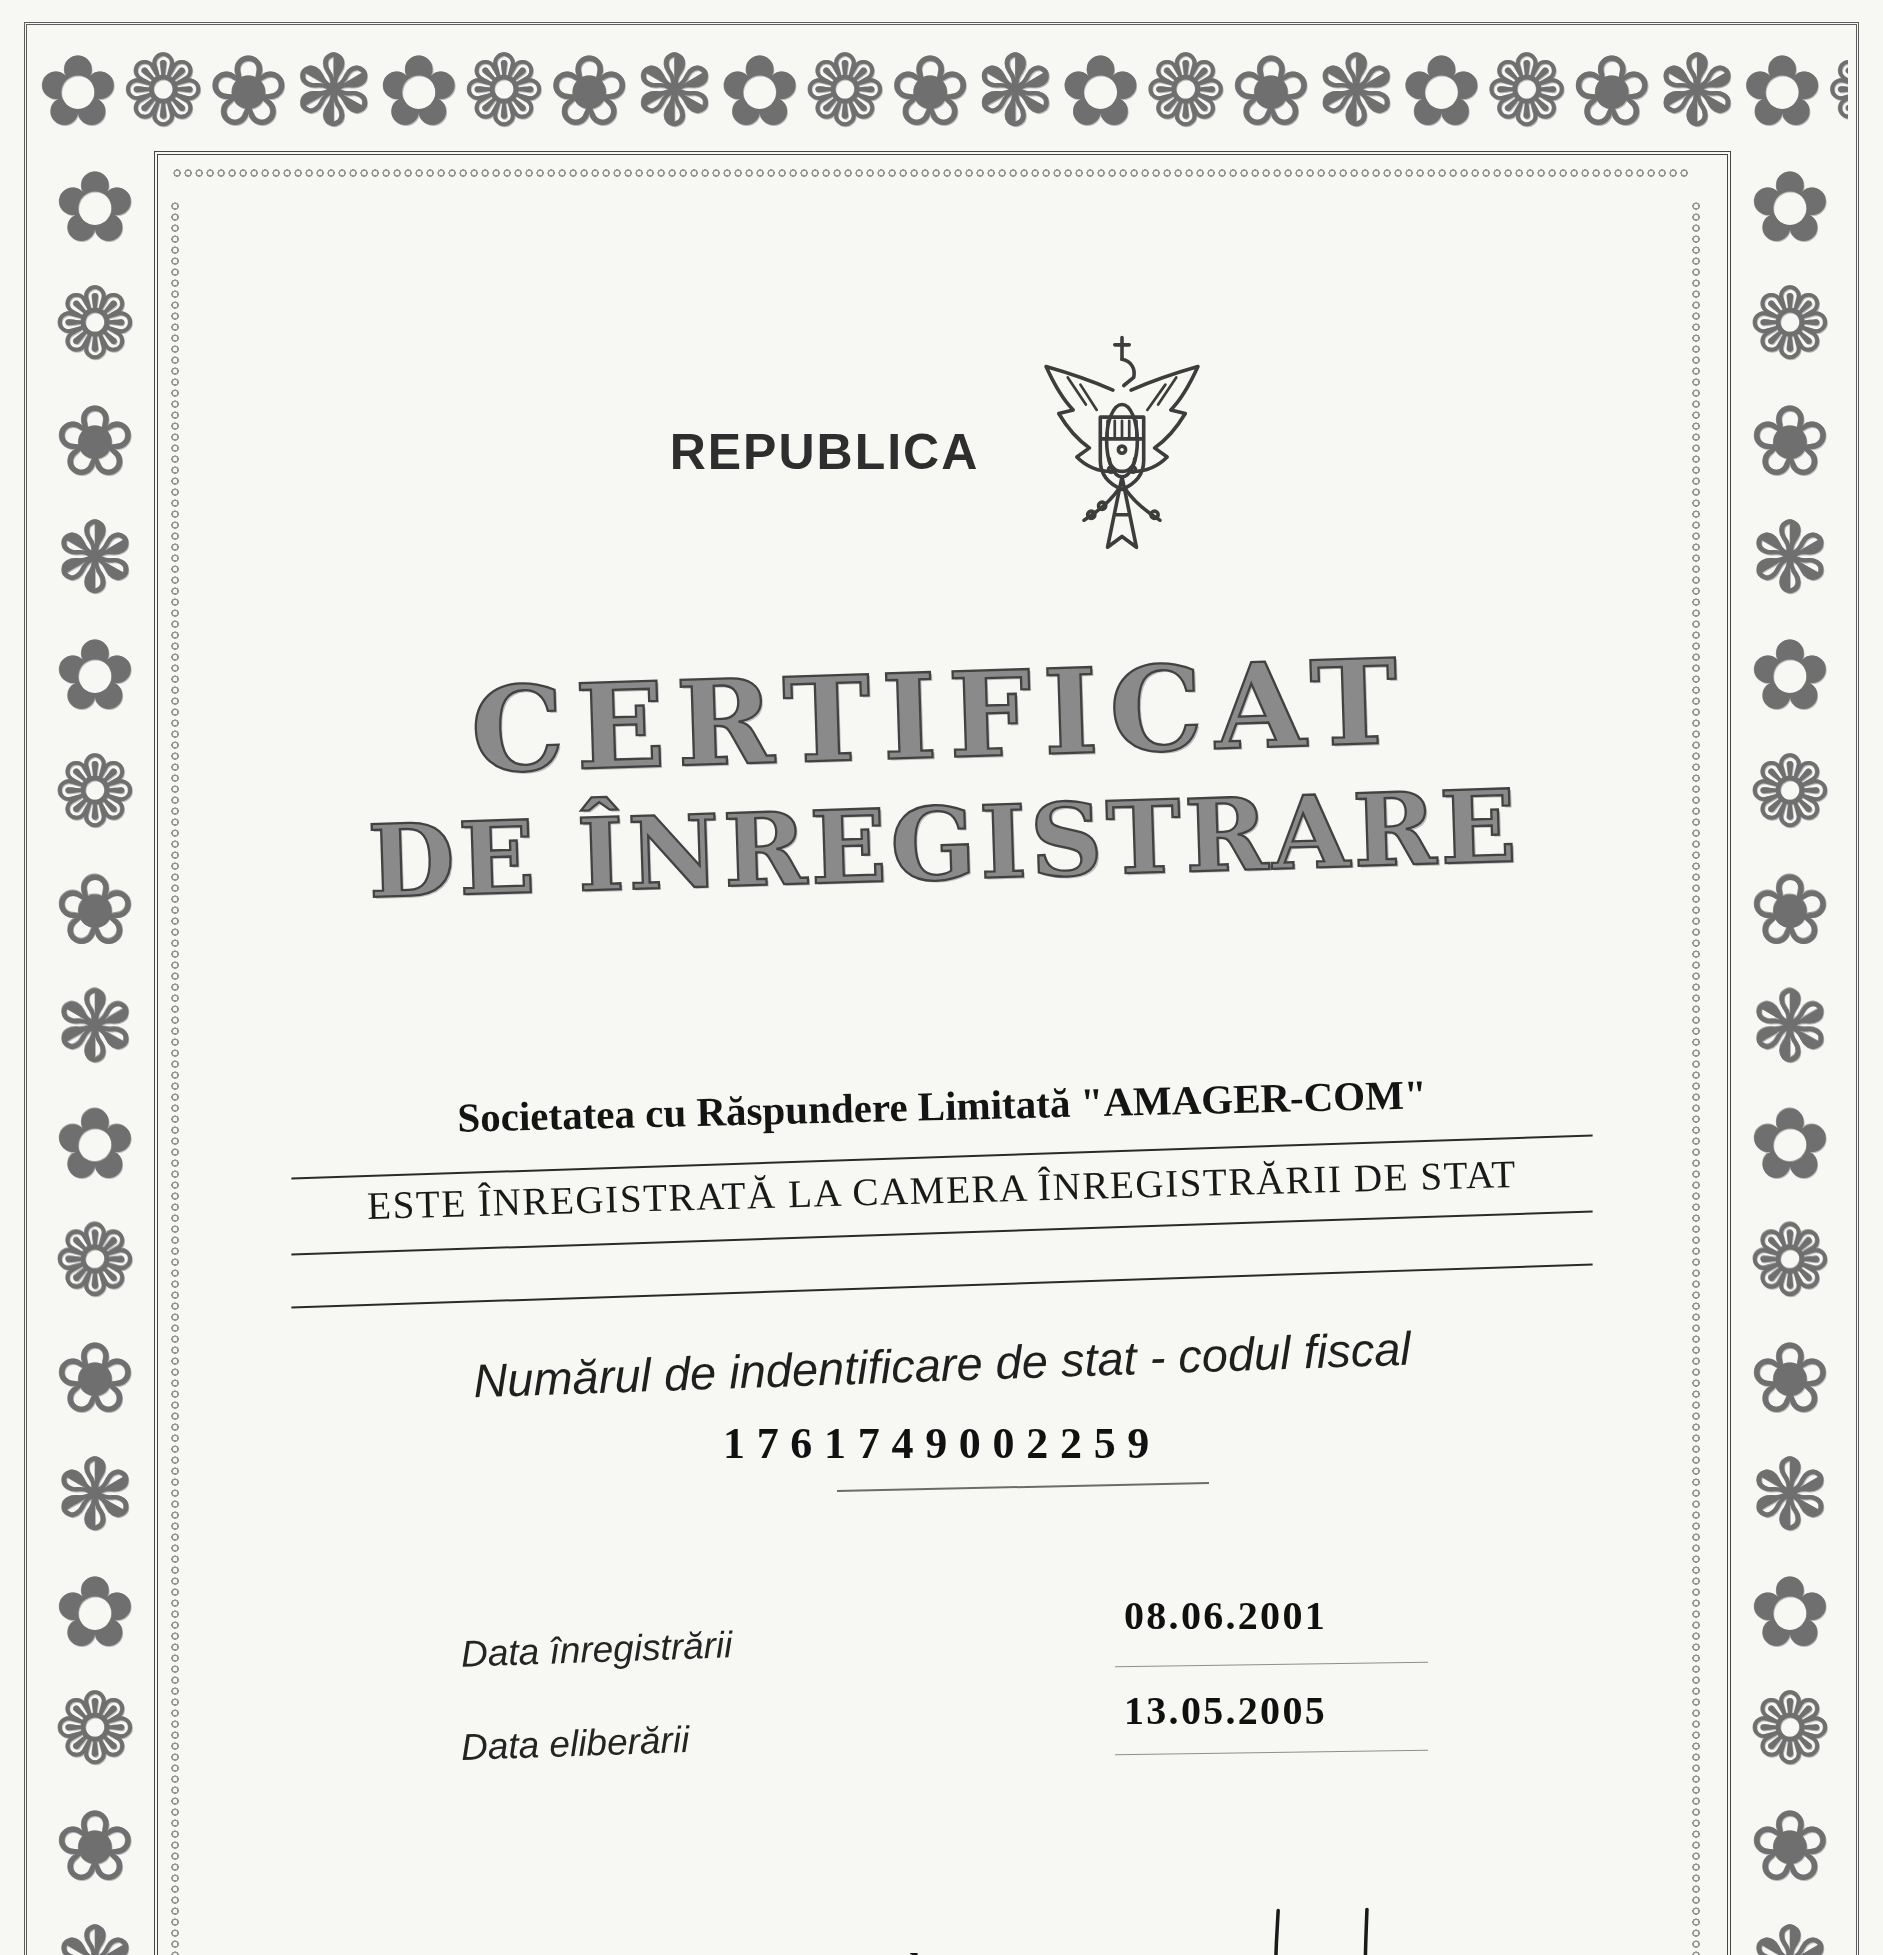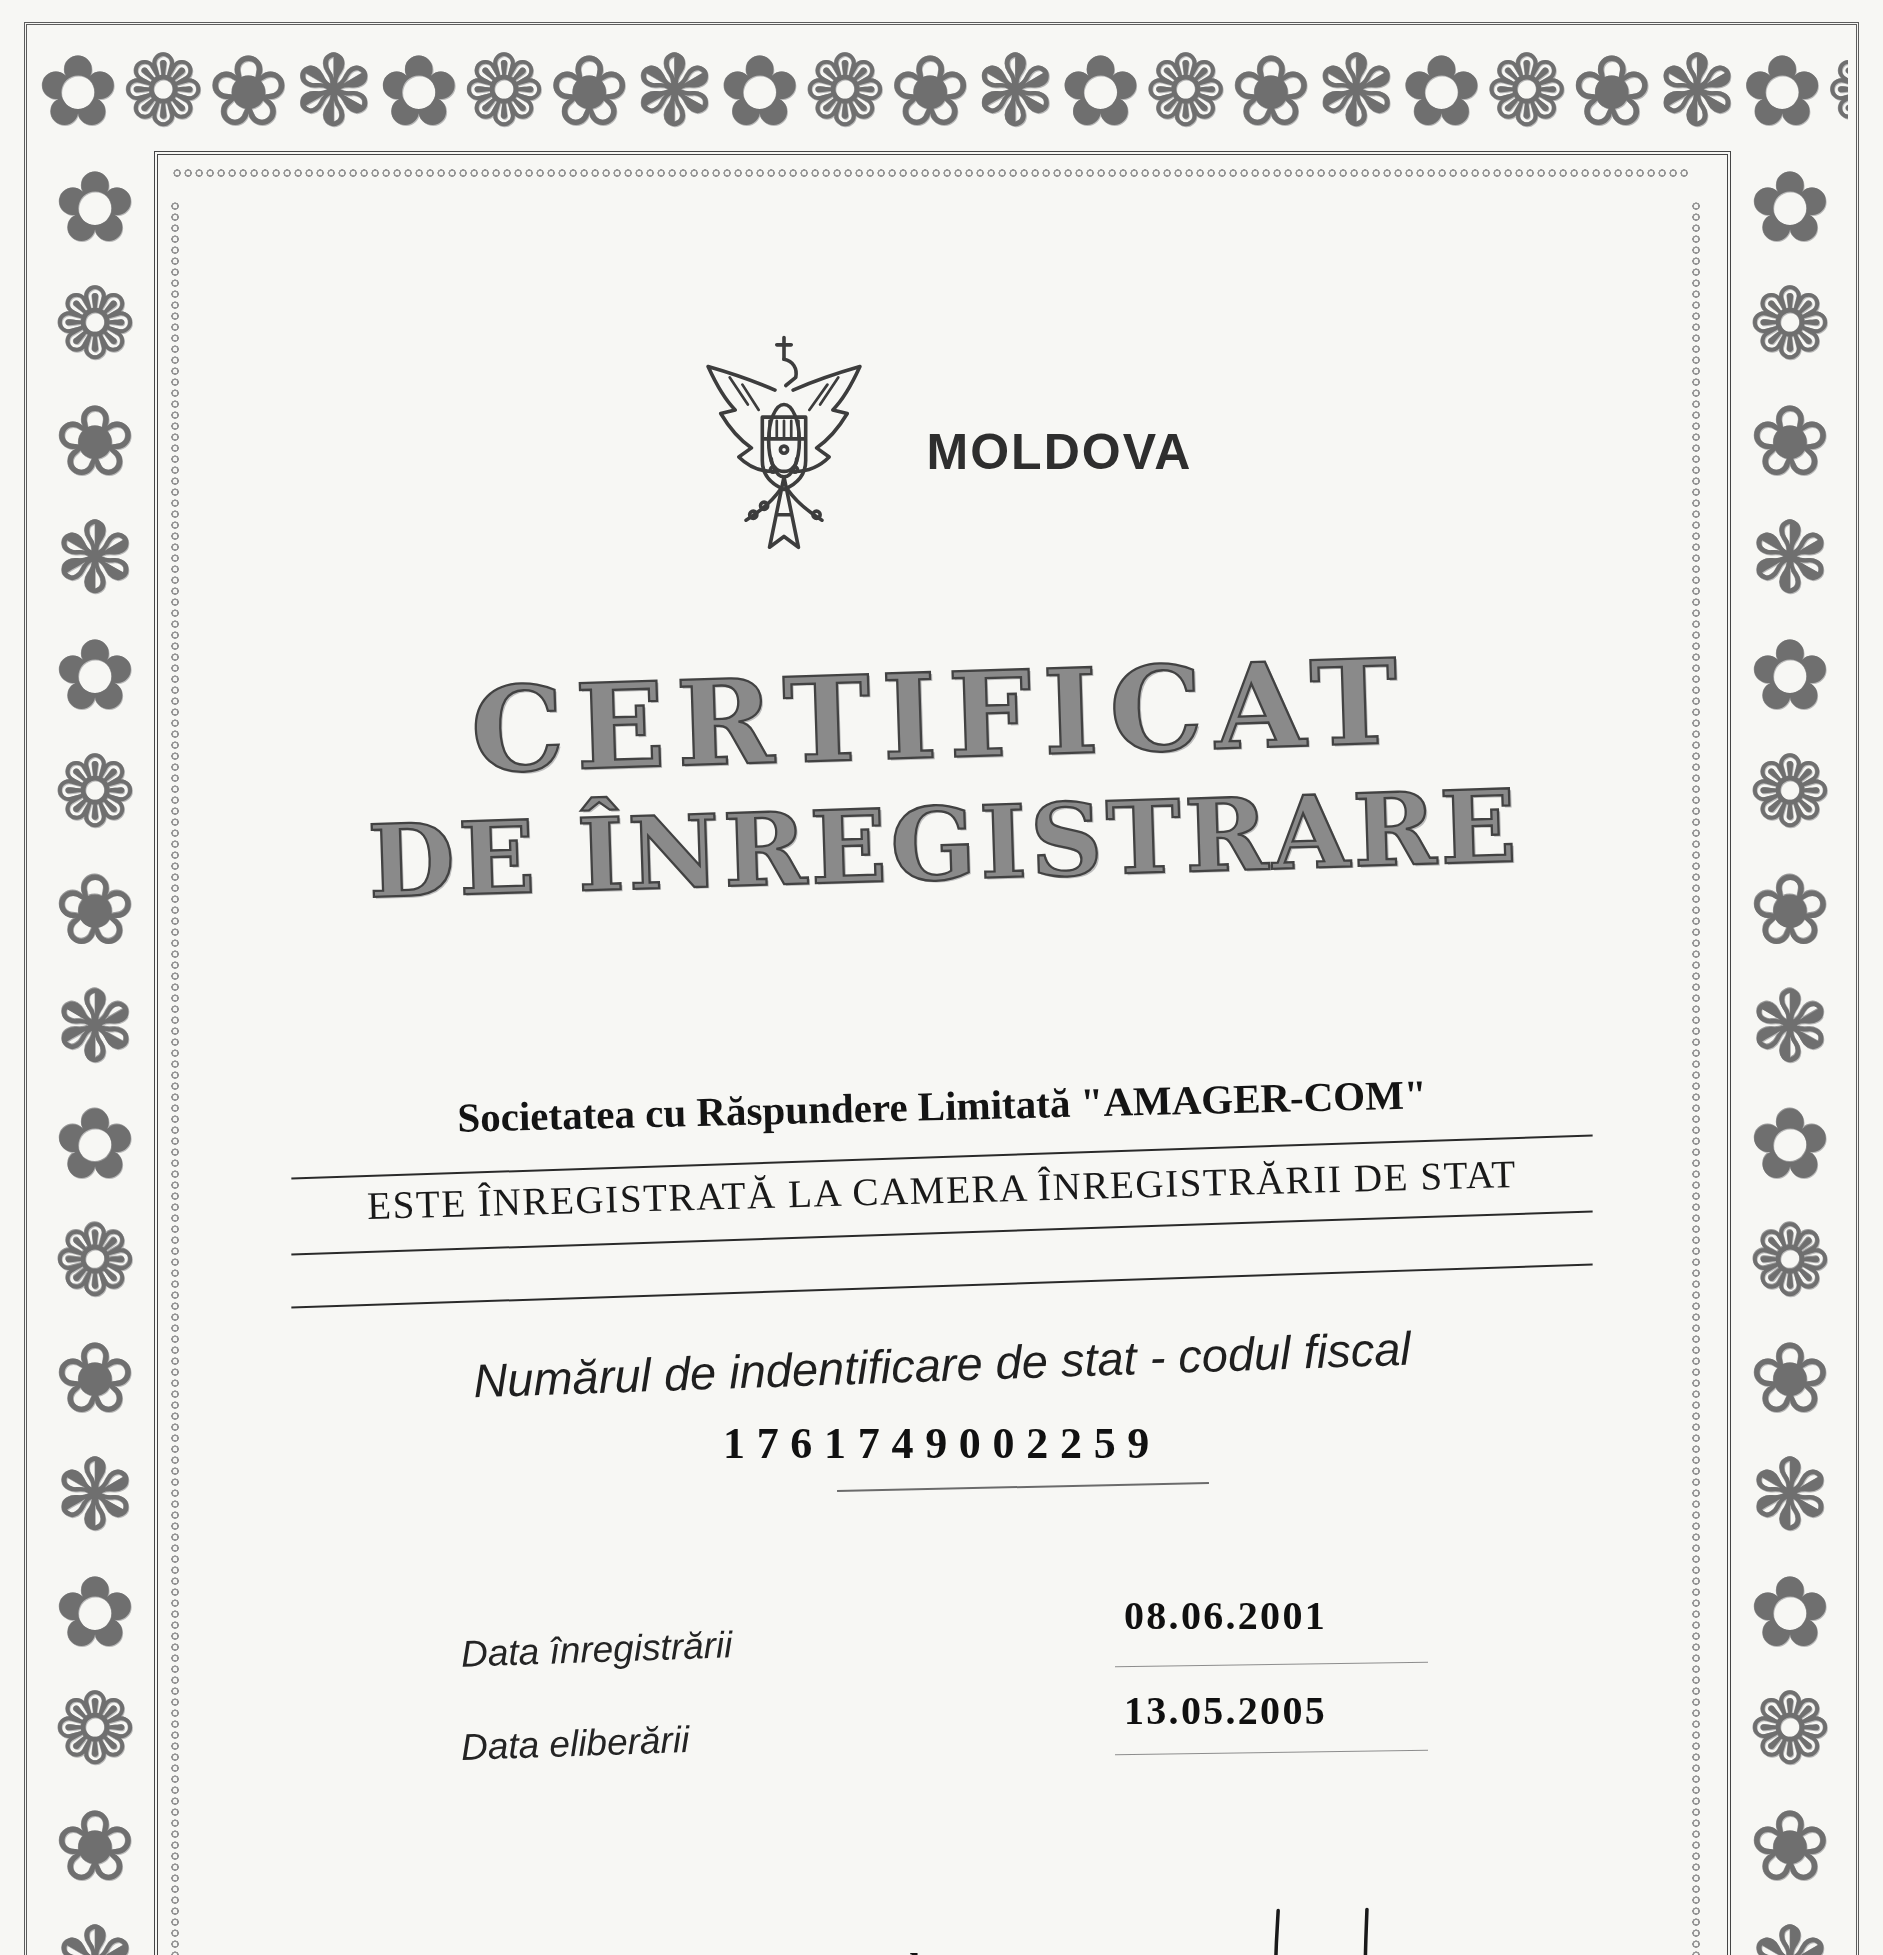--- a/index.html
+++ b/index.html
@@ -86,24 +86,24 @@
 
   <div class="band band-left">✿❁❀❃✿❁❀❃✿❁❀❃✿❁❀❃✿❁❀❃✿❁❀❃✿❁❀❃✿❁❀❃✿❁❀❃✿❁❀❃✿❁❀❃✿❁❀❃✿❁❀❃✿❁❀❃✿❁❀❃✿❁❀❃✿❁❀❃✿❁❀❃✿❁❀❃✿❁❀❃✿❁❀❃✿❁❀❃✿❁❀❃✿❁❀❃✿❁❀❃✿❁❀❃✿❁❀❃✿❁❀❃✿❁❀❃✿❁❀❃</div>
   <div class="band band-right">✿❁❀❃✿❁❀❃✿❁❀❃✿❁❀❃✿❁❀❃✿❁❀❃✿❁❀❃✿❁❀❃✿❁❀❃✿❁❀❃✿❁❀❃✿❁❀❃✿❁❀❃✿❁❀❃✿❁❀❃✿❁❀❃✿❁❀❃✿❁❀❃✿❁❀❃✿❁❀❃✿❁❀❃✿❁❀❃✿❁❀❃✿❁❀❃✿❁❀❃✿❁❀❃✿❁❀❃✿❁❀❃✿❁❀❃✿❁❀❃</div>
   <div class="frame-inner"></div>
   <div class="lace lace-h" style="top:167px"></div>
 
   <div class="lace lace-v" style="left:169px"></div>
   <div class="lace lace-v" style="left:1690px"></div>
 
   <div class="header-row">
+    <span class="country">REPUBLICA</span>
     <svg class="emblem" viewBox="0 0 200 260">
       <use href="#coatpath"></use>
     </svg>
-    <span class="country">MOLDOVA</span>
   </div>
 
   <div class="abs center title">
     <div class="title-l1">CERTIFICAT</div>
     <div class="title-l2">DE ÎNREGISTRARE</div>
   </div>
 
   <div class="abs center company">Societatea cu Răspundere Limitată "AMAGER-COM"</div>
   <div class="rule" style="top:1156px;left:291px;width:1302px;"></div>
   <div class="abs center statement">ESTE ÎNREGISTRATĂ LA CAMERA ÎNREGISTRĂRII DE STAT</div>

